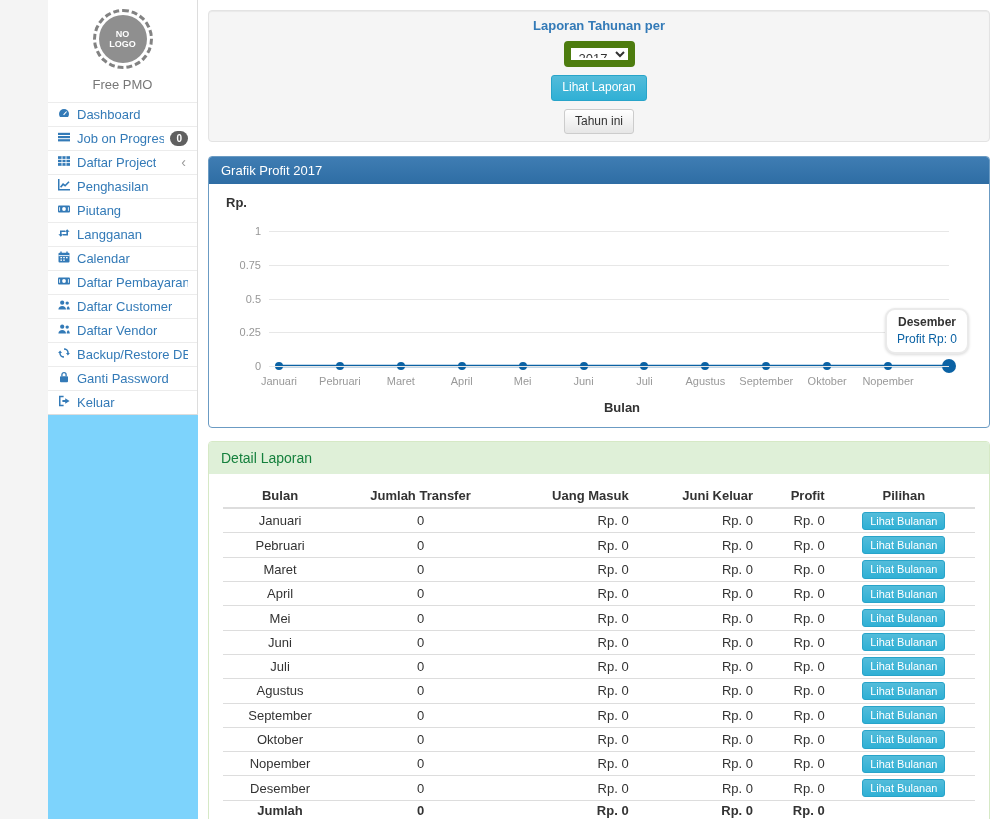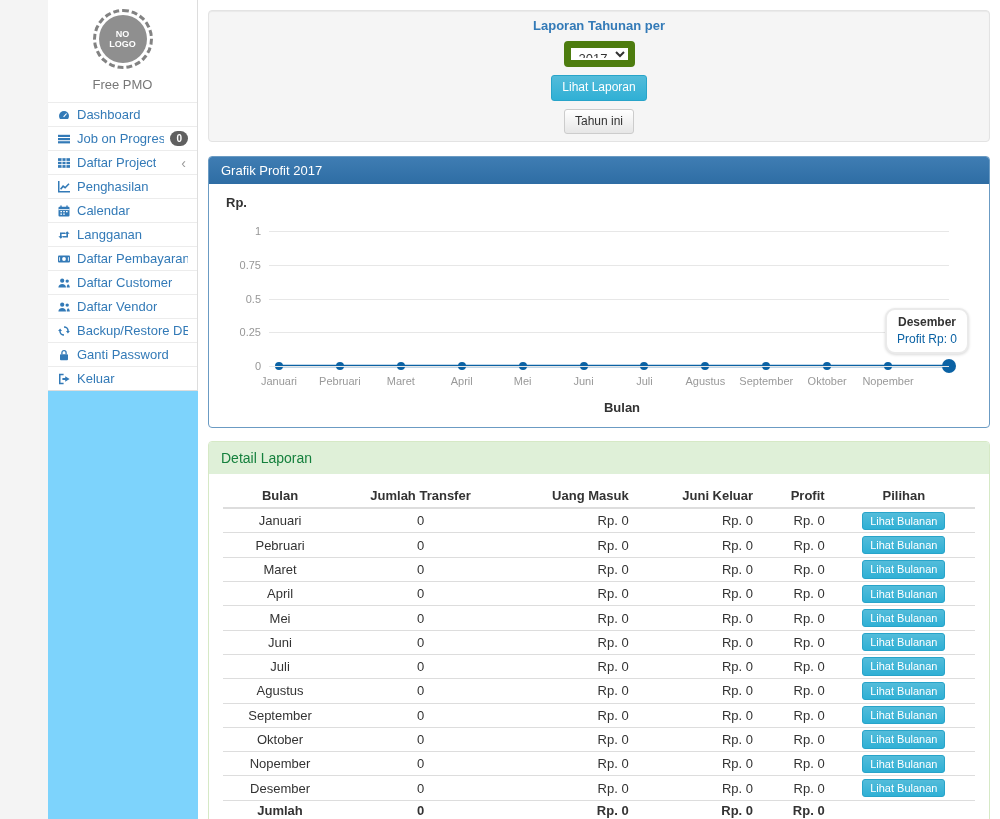--- a/index.html
+++ b/index.html
@@ -15,21 +15,21 @@
   .page { display:flex; flex:1; align-items:stretch; }
 
   
   .sidebar { width:150px; flex-shrink:0; background:#7dd3fc;margin-left:48px; }
   .sidebar-panel { background:#fff; border-right:1px solid #ddd; border-bottom:1px solid #ddd; }
   .logo-box { padding:9px 0 10px; text-align:center; }
   .logo-ring { width:60px; height:60px; margin:0 auto; border-radius:50%; border:3px dashed #828282; display:flex; align-items:center; justify-content:center; }
   .logo-circle { width:48px; height:48px; border-radius:50%; background:#8f8f8f; color:#fff; display:flex; align-items:center; justify-content:center; text-align:center; font-size:9px; font-weight:bold; line-height:1.15; width:48px; }
   .logo-circle span { width:30px; white-space:normal; }
   .brand { margin-top:8px; color:#777; font-size:13px; }
-  .side-nav .item { display:flex; align-items:center; gap:6px; padding:4px 9px; border-top:1px solid #ececec; color:#337ab7; cursor:pointer; }
+  .side-nav .item { display:flex; align-items:flex-start; gap:6px; padding:4px 9px; border-top:1px solid #ececec; color:#337ab7; cursor:pointer; }
   .side-nav .icon { width:14px; display:inline-flex; justify-content:center; align-items:center; color:#337ab7; flex-shrink:0; }
   .side-nav .lbl { white-space:nowrap; overflow:hidden; }
   .side-badge { margin-left:auto; background:#606060; color:#fff; border-radius:9px; font-size:10px; font-weight:bold; padding:1px 6px; line-height:1.3; }
   .side-chevron { margin-left:auto; color:#999; font-size:14px; line-height:1; padding-right:2px; }
 
   
   .main { flex:1; background:#fff; padding:10px 10px 6px; min-width:0; }
   .breadcrumb { background:#f5f5f5; border-radius:4px; padding:7px 15px; margin-bottom:10px; display:flex; gap:7px; align-items:center; }
   .breadcrumb .bc-link { color:#337ab7; cursor:pointer; }
   .breadcrumb .bc-sep { color:#ccc; }
@@ -129,42 +129,52 @@
               <svg width="12" height="12" viewBox="0 0 12 12">
                 <path d="M0 0v11.5h12V10H1.5V0z" fill="currentColor"></path>
                 <path d="M2.6 8.3l2.5-3.1 2 1.5L11 2.8" stroke="currentColor" stroke-width="1.6" fill="none"></path>
               </svg>
             </span>
             <span class="lbl">Penghasilan</span>
           </div>
           <div class="item">
             <span class="icon">
               <svg width="12" height="12" viewBox="0 0 12 12">
+                <rect x="0" y="2.6" width="12" height="6.8" rx="1" fill="currentColor"></rect>
+                <circle cx="6" cy="6" r="1.9" fill="#fff"></circle>
+                <path d="M1.6 4.2v3.6M10.4 4.2v3.6" stroke="#fff" stroke-width="0.9"></path>
+              </svg>
+            </span>
+            <span class="lbl">Piutang</span>
+          </div>
+          <div class="item">
+            <span class="icon">
+              <svg width="12" height="12" viewBox="0 0 12 12" fill="currentColor">
+                <path d="M2.8 9.8L.4 7.2h1.6V3.4h5.2V5H3.6v2.2h1.6z"></path>
+                <path d="M9.2 2.2l2.4 2.6H10v3.8H4.8V7h3.6V4.8H6.8z"></path>
+              </svg>
+            </span>
+            <span class="lbl">Langganan</span>
+          </div>
+          <div class="item">
+            <span class="icon">
+              <svg width="12" height="12" viewBox="0 0 12 12">
                 <rect x="0.5" y="1.8" width="11" height="9.7" rx="1" fill="currentColor"></rect>
                 <path d="M0.5 4.6h11" stroke="#fff" stroke-width="0.9"></path>
                 <path d="M3 0.4v2.2M9 0.4v2.2" stroke="currentColor" stroke-width="1.4"></path>
                 <g fill="#fff">
                   <rect x="2.4" y="6" width="1.6" height="1.3"></rect>
                   <rect x="5.2" y="6" width="1.6" height="1.3"></rect>
                   <rect x="8" y="6" width="1.6" height="1.3"></rect>
                   <rect x="2.4" y="8.5" width="1.6" height="1.3"></rect>
                   <rect x="5.2" y="8.5" width="1.6" height="1.3"></rect>
                 </g>
               </svg>
             </span>
             <span class="lbl">Calendar</span>
-          </div>
-          <div class="item">
-            <span class="icon">
-              <svg width="12" height="12" viewBox="0 0 12 12" fill="currentColor">
-                <path d="M2.8 9.8L.4 7.2h1.6V3.4h5.2V5H3.6v2.2h1.6z"></path>
-                <path d="M9.2 2.2l2.4 2.6H10v3.8H4.8V7h3.6V4.8H6.8z"></path>
-              </svg>
-            </span>
-            <span class="lbl">Langganan</span>
           </div>
           <div class="item">
             <span class="icon">
               <svg width="12" height="12" viewBox="0 0 12 12">
                 <rect x="0" y="2.6" width="12" height="6.8" rx="1" fill="currentColor"></rect>
                 <circle cx="6" cy="6" r="1.9" fill="#fff"></circle>
                 <path d="M1.6 4.2v3.6M10.4 4.2v3.6" stroke="#fff" stroke-width="0.9"></path>
               </svg>
             </span>
             <span class="lbl">Daftar Pembayaran</span>

